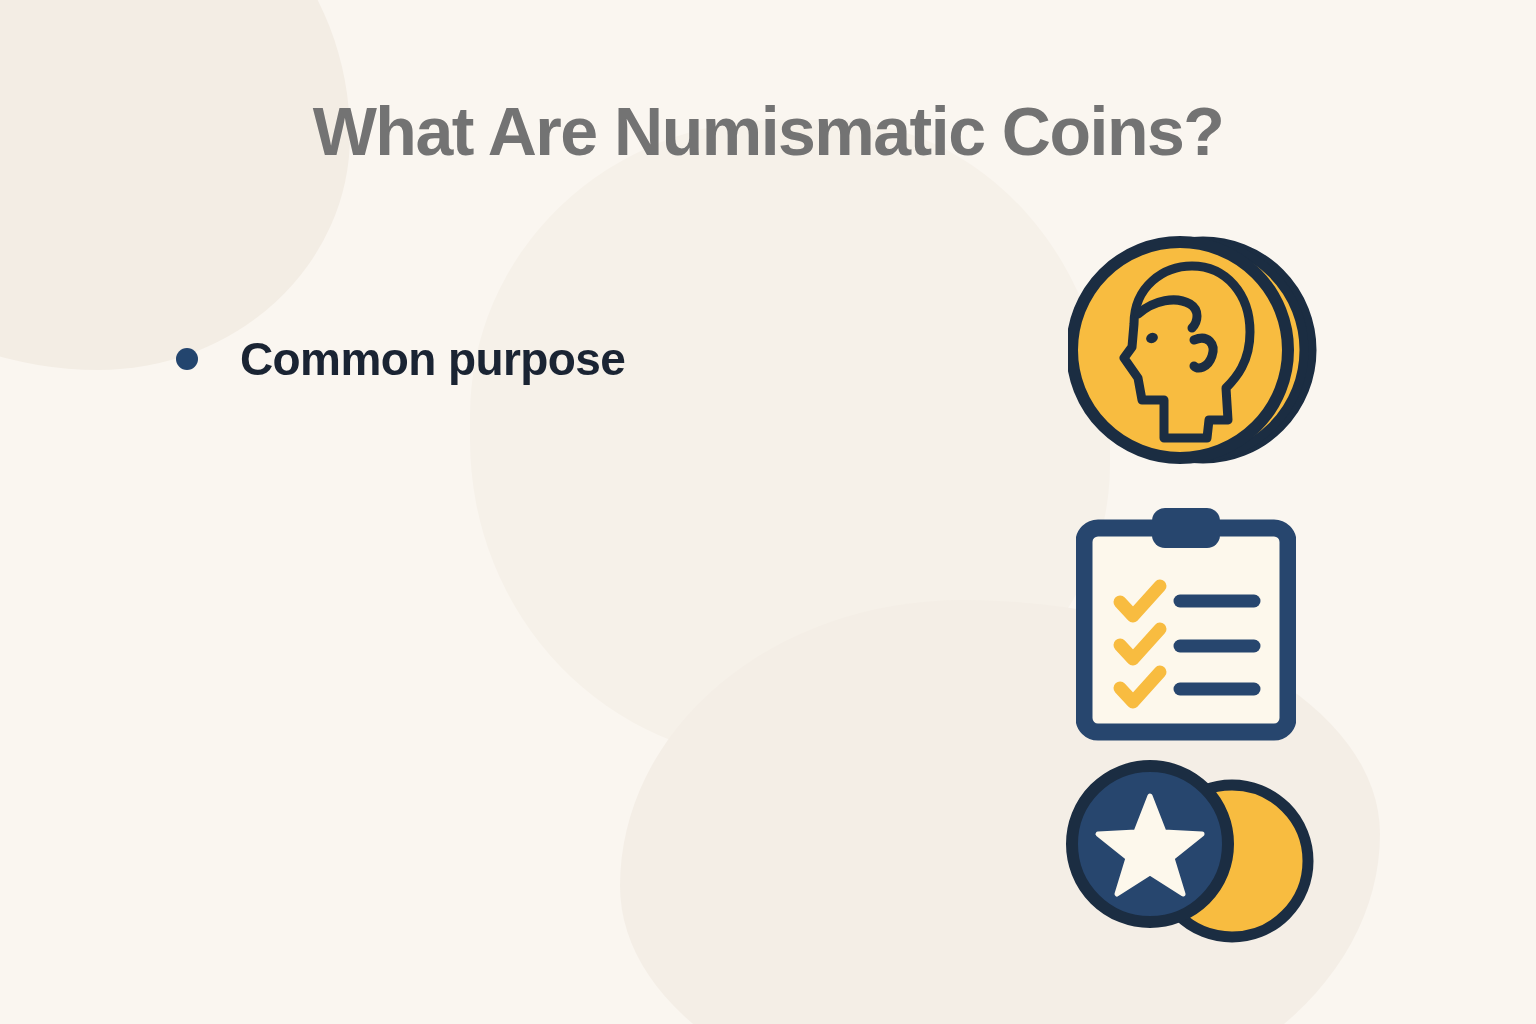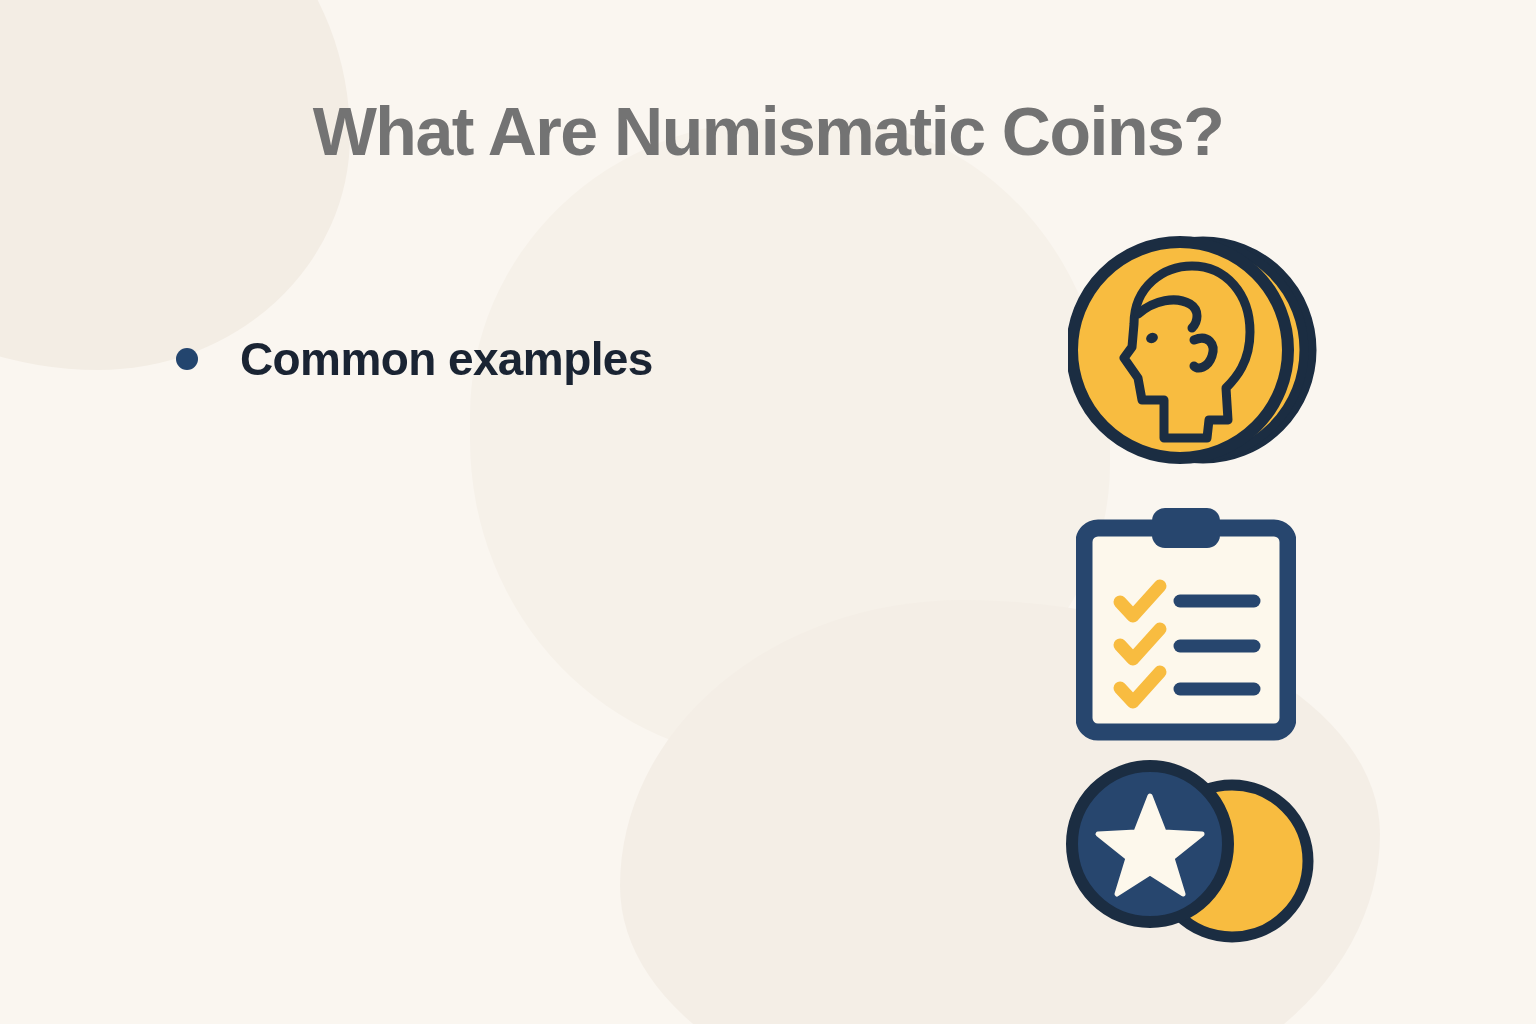--- a/index.html
+++ b/index.html
@@ -122,21 +122,21 @@
   <div class="blob blob-br"></div>
 
   <div id="title">What Are Numismatic Coins?</div>
 
   <div id="bullets">
 
 
 
     <div class="bullet-row">
       <span class="bullet-dot"></span>
-      <span class="bullet-label">Common examples</span>
+      <span class="bullet-label">Common purpose</span>
     </div>
 
   </div>
 
   <div id="icons">
 
     <div class="icon-slot" id="icon-coin-portrait">
       <svg viewBox="0 0 250 245" xmlns="http://www.w3.org/2000/svg">
 
         <circle cx="135" cy="122" r="108" fill="#F8BC40" stroke="#1B2D42" stroke-width="11"></circle>

